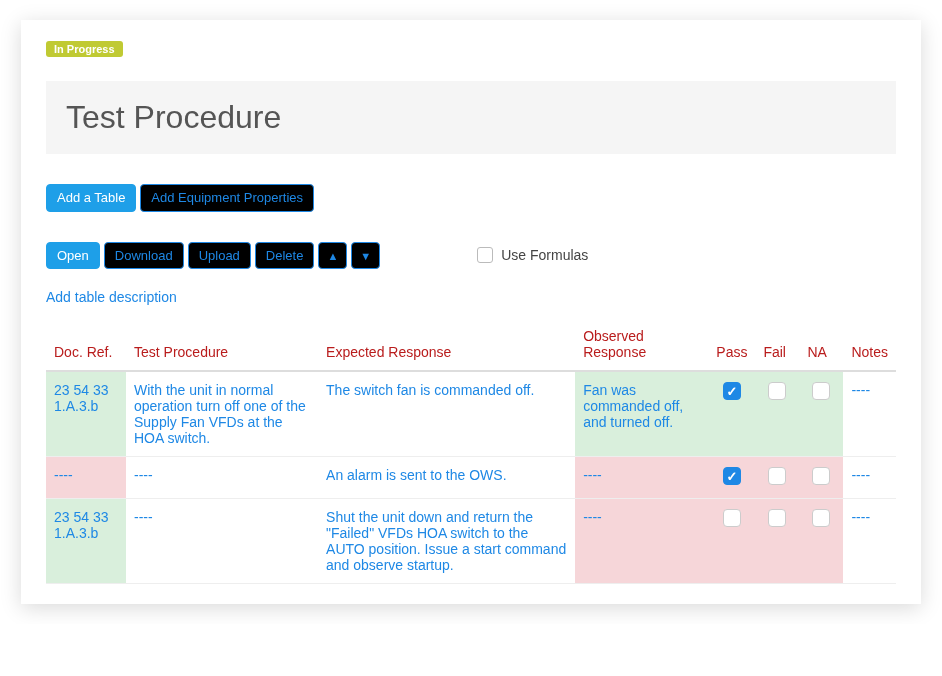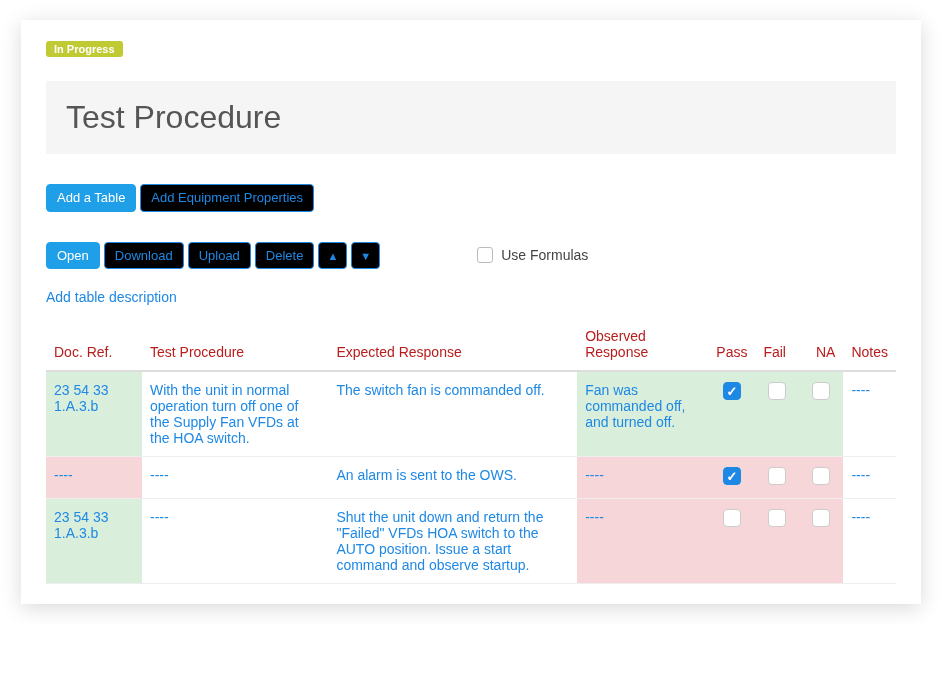--- a/index.html
+++ b/index.html
@@ -111,21 +111,21 @@
     vertical-align: bottom;
     font-size: 14px;
   }
   td {
     padding: 10px 8px;
     border-bottom: 1px solid #eee;
     vertical-align: top;
     font-size: 14px;
     color: #1e88e5;
   }
-  td.docref { width: 96px; }
+  td.docref { width: 80px; }
   td.pass, td.fail, td.na { text-align: center; width: 44px; }
   td.notes { width: 50px; color:#1e88e5; }
 
   .bg-green { background: #d9efdc; }
   .bg-pink  { background: #f6d6d9; }
 
   .chk {
     width: 18px;
     height: 18px;
     border: 1px solid #ccc;
@@ -186,21 +186,21 @@
 
     <table>
       <thead>
         <tr>
           <th>Doc. Ref.</th>
           <th>Test Procedure</th>
           <th>Expected Response</th>
           <th>Observed Response</th>
           <th style="text-align:right">Pass</th>
           <th style="text-align:left">Fail</th>
-          <th style="text-align:right">NA</th>
+          <th style="text-align:left">NA</th>
           <th>Notes</th>
         </tr>
       </thead>
       <tbody id="tbody">
           <tr>
             <td class="docref bg-green">23 54 33 1.A.3.b</td>
             <td>With the unit in normal operation turn off one of the Supply Fan VFDs at the HOA switch.</td>
             <td>The switch fan is commanded off.</td>
             <td class="bg-green">Fan was commanded off, and turned off.</td>
             <td class="pass bg-green"><span class="chk checked"></span></td>

